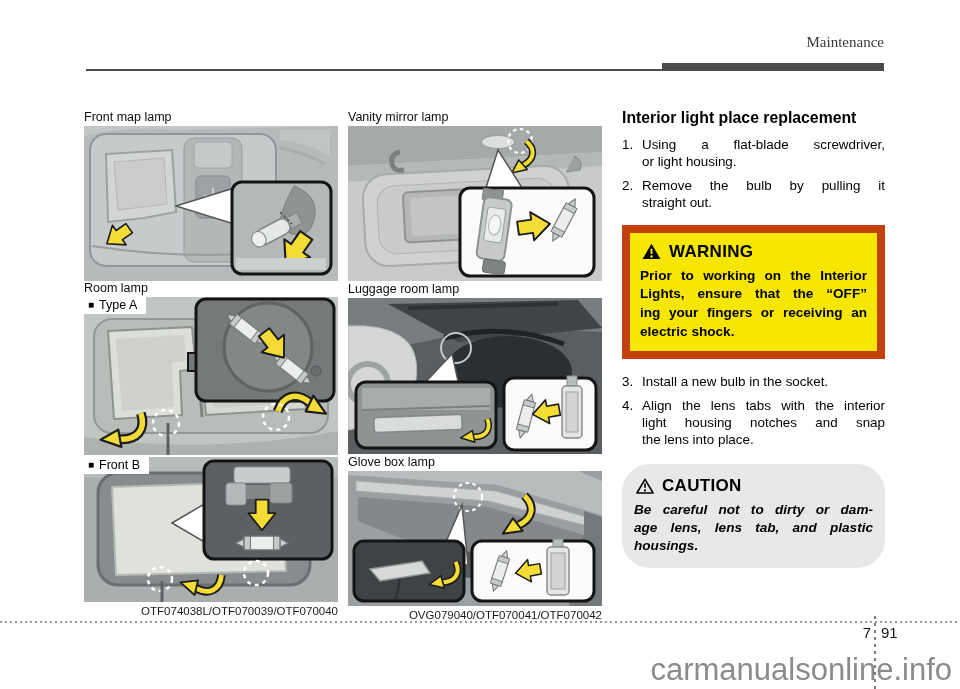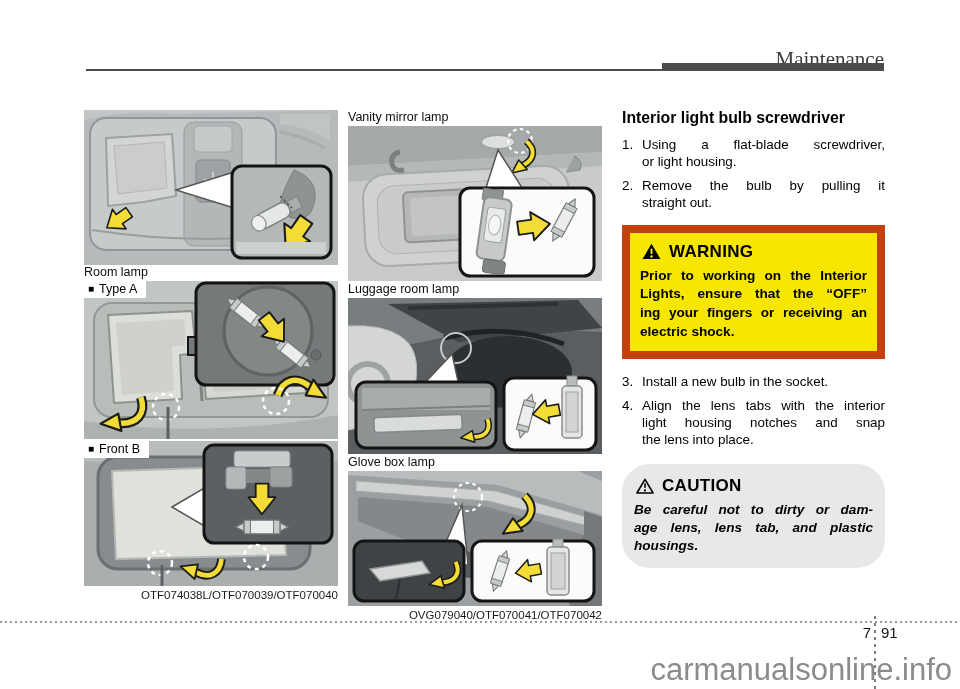--- a/index.html
+++ b/index.html
@@ -1,21 +1,21 @@
 <!DOCTYPE html>
 <html style="--warning-bg: #F6E600; --caution-bg: #E8E8E8; --arrow-yellow: #F2DC35; --watermark-gray: #8B8B8B;"><head>
 <meta charset="utf-8">
 <style>
   html,body { margin:0; padding:0; background:#ffffff; }
   .page { position:relative; width:960px; height:689px; background:#fff; overflow:hidden;
           font-family:"Liberation Sans", sans-serif; color:#000; }
 
   
-  .chapter-title { position:absolute; top:49px; right:76px; font-family:"Liberation Serif", serif;
-                   font-size:21px; line-height:21px; color:#3b3b3b; }
+  .chapter-title { position:absolute; top:32px; right:76px; font-family:"Liberation Serif", serif;
+                   font-size:15px; line-height:21px; color:#3b3b3b; }
   .rule-thin  { position:absolute; left:86px;  top:69px; width:798px; height:2px; background:#4d4d4d; }
   .rule-thick { position:absolute; left:662px; top:63px; width:222px; height:7px; background:#4d4d4d; }
 
   
   .fig-col { position:absolute; top:110px; width:254px; }
   .fig-col.left  { left:84px; }
   .fig-col.right { left:348px; }
   .fig-label { font-size:12.5px; line-height:15px; height:15px; color:#0e0e0e; margin-bottom:1px; }
   .photo { position:relative; }
   .photo svg { display:block; }
@@ -84,20 +84,21 @@
   </defs>
 </svg>
 
 <div class="page">
 
   <div class="chapter-title">Maintenance</div>
   <div class="rule-thin"></div>
   <div class="rule-thick"></div>
 
   <div class="fig-col left">
+    <div class="fig-label">Front map lamp</div>
 
     <div class="photo">
       <svg viewBox="0 0 254 155" width="254" height="155">
         <rect width="254" height="155" fill="url(#gGray)"></rect>
         <path d="M0,10 Q40,0 90,4 L254,0 L254,155 L0,155 Z" fill="#b6babb"></path>
         <rect x="6" y="8" width="186" height="132" rx="16" fill="#c6cacb" stroke="#929698" stroke-width="2"></rect>
         <path d="M22,28 L88,24 L92,86 L60,92 L24,96 Z" fill="#d2d5d4" stroke="#9da1a0" stroke-width="2"></path>
         <path d="M30,36 L80,32 L83,78 L34,84 Z" fill="url(#hatch2)" stroke="#b4b7b6"></path>
         <rect x="100" y="12" width="58" height="124" rx="10" fill="#b3b7b8" stroke="#999d9e"></rect>
         <rect x="110" y="16" width="38" height="26" rx="5" fill="#c6c9ca" stroke="#a3a7a8"></rect>
@@ -271,21 +272,21 @@
           <rect x="-7" y="-18" width="14" height="36" fill="url(#hatch2)" stroke="#9ca09f"></rect>
         </g>
         <use href="#blkArrow" transform="translate(180,100) rotate(80) scale(0.75)"></use>
       </svg>
     </div>
 
     <div class="fig-caption">OVG079040/OTF070041/OTF070042</div>
   </div>
 
   <div class="article">
-    <h2>Interior light bulb screwdriver</h2>
+    <h2>Interior light place replacement</h2>
 
     <div class="step">
       <span class="step-num">1.</span>
       <div class="step-lines">
         <div class="jline">Using a flat-blade screwdriver,</div>
         <div class="jline last">or light housing.</div>
       </div>
     </div>
 
     <div class="step">

